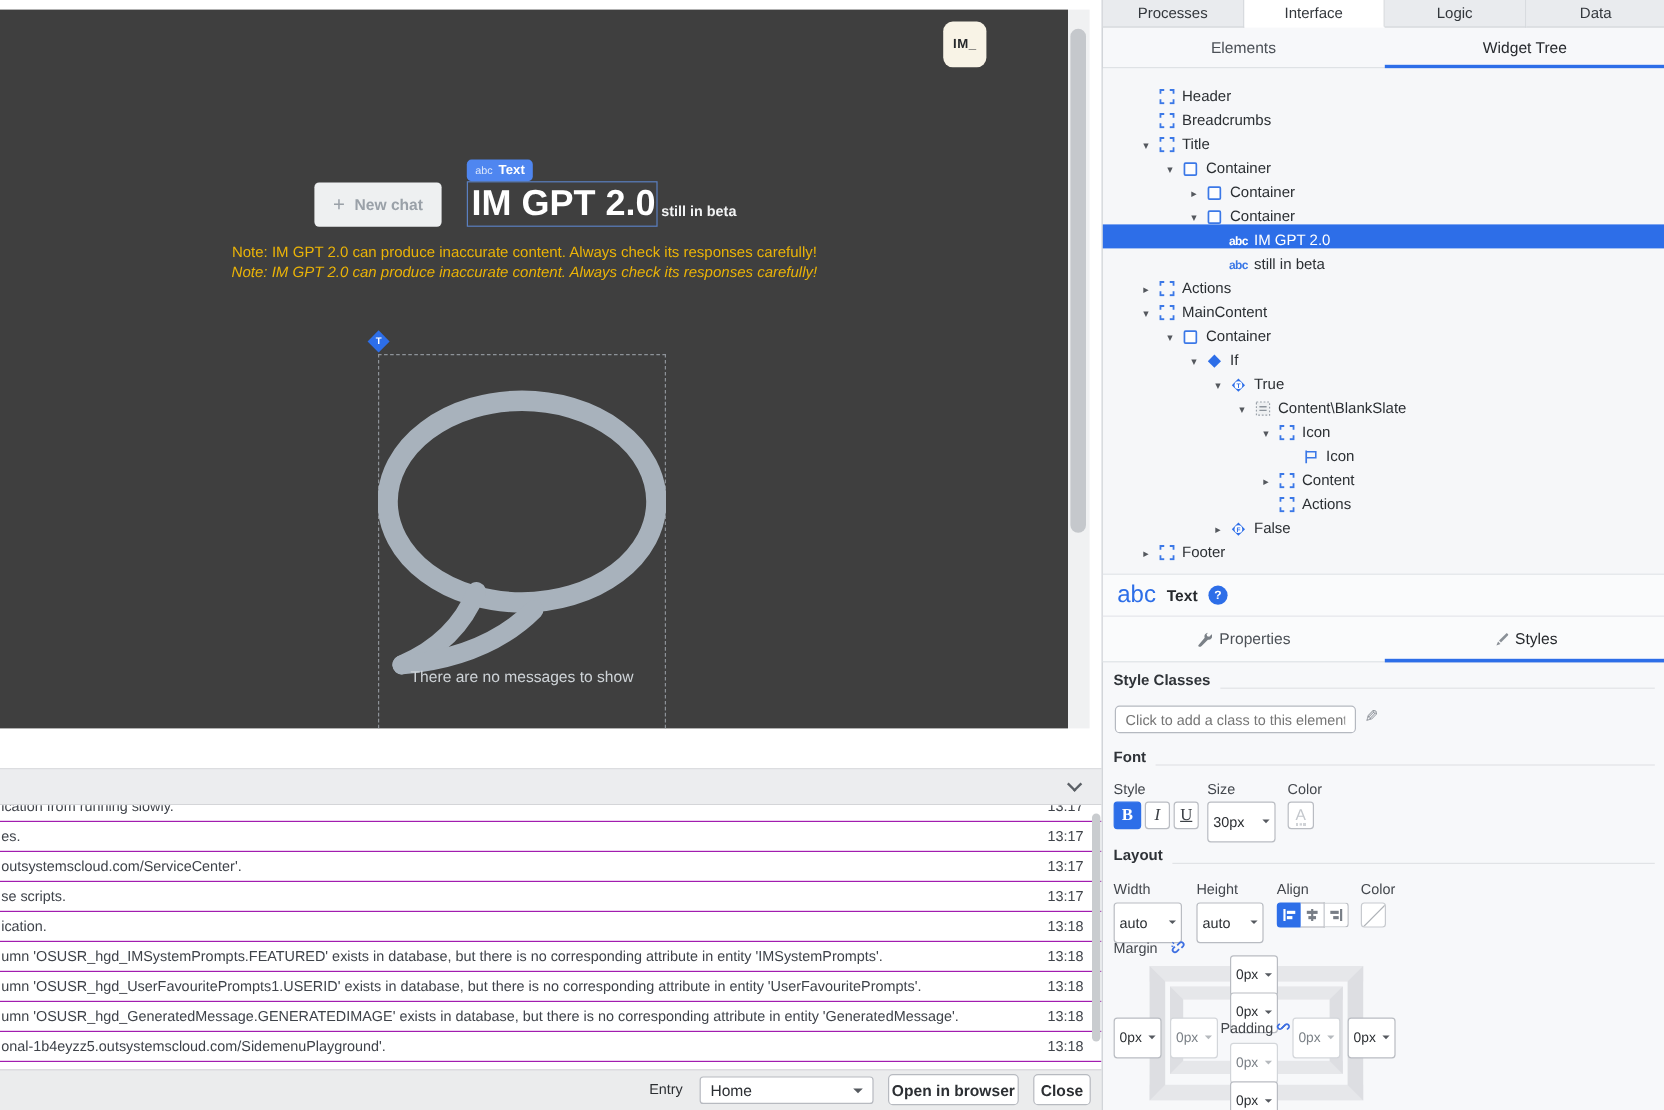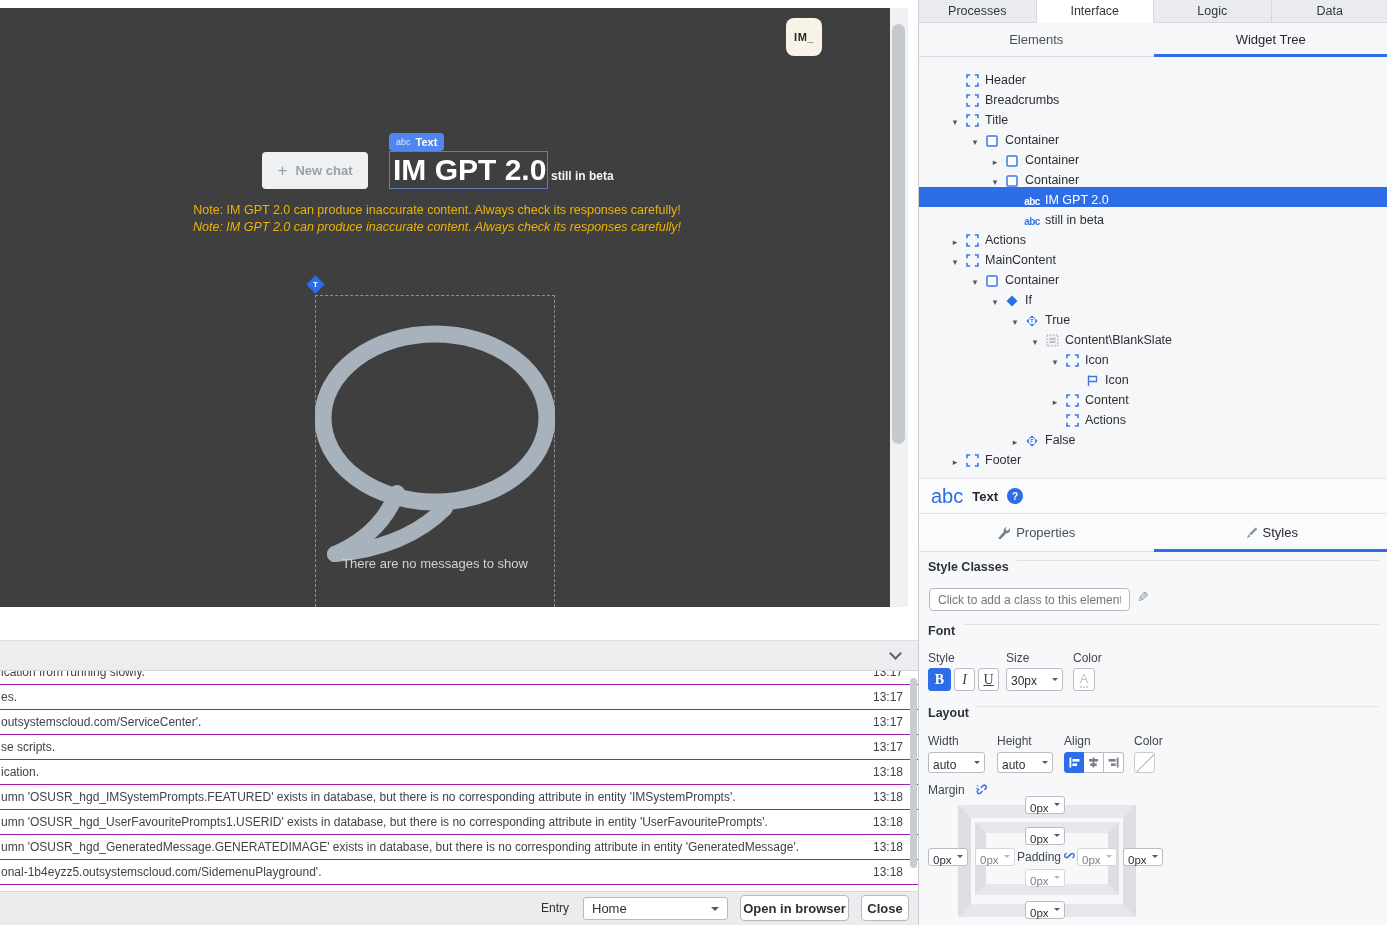--- a/index.html
+++ b/index.html
@@ -84,34 +84,34 @@
   .el-header .abc-big { color:#2d6ee8; font-size:20px; letter-spacing:0; }
   .el-header .etype { font-size:13px; font-weight:bold; color:#26292d; }
   .help-ic { width:16px; height:16px; border-radius:50%; background:#2d6ee8; color:#fff; font-size:10px; font-weight:bold;
              display:flex; align-items:center; justify-content:center; }
 
   .prop-tabs { left:0; top:514px; width:469px; height:38px; display:flex; border-bottom:1px solid #dee1e5; background:#fafbfc; }
   .prop-tab { flex:1; display:flex; align-items:center; justify-content:center; gap:6px; font-size:13px; color:#4c5157; position:relative; }
   .prop-tab.active { color:#26292d; }
   .prop-tab.active::after { content:""; position:absolute; left:0; right:0; bottom:-1px; height:3px; background:#2d6ee8; }
 
-  .sec-head { display:flex; align-items:flex-start; gap:8px; font-size:12.5px; font-weight:bold; color:#2f3338; }
+  .sec-head { display:flex; align-items:flex-end; gap:8px; font-size:12.5px; font-weight:bold; color:#2f3338; }
   .sec-head::after { content:""; flex:1; height:1px; background:#e1e3e6; }
   .flabel { font-size:12px; color:#43474d; }
 
   .class-input { left:10px; top:588px; width:201px; height:23px; border:1px solid #b5b9c0; border-radius:4px; background:#fff;
                  font-size:12px; color:#5f646b; padding:0 8px; font-family:"Liberation Sans", sans-serif; }
   .pencil { left:218px; top:589px; font-size:14px; color:#8a8f96; transform:scaleX(-1); }
 
   .sbtn { position:absolute; height:23px; background:#fff; border:1px solid #b9bcc2; border-radius:3px;
           display:flex; align-items:center; justify-content:center; color:#3c4046; }
   .sbtn.blue { background:#2d6ee8; border-color:#2d6ee8; color:#fff; }
   .serif { font-family:"Liberation Serif", serif; font-size:14px; }
   .mini-dd { position:absolute; background:#fff; border:1px solid #b9bcc2; border-radius:3px; font-size:11.5px; color:#2c2f33;
-             display:flex; padding:5px 4px; }
+             display:flex; align-items:center; padding:16px 4px; }
   .mini-dd::after { content:""; position:absolute; right:4px; top:50%; margin-top:-2px; border:3.5px solid transparent; border-top-color:#55595f; }
   .mini-dd.muted { border-color:#d3d6da; color:#7b8187; }
   .mini-dd.muted::after { border-top-color:#b5b9bd; }
 
   .align-group { left:145px; top:752px; display:flex; }
   .align-btn { width:20px; height:21px; background:#fff; border:1px solid #b9bcc2; border-left:none;
                display:flex; align-items:center; justify-content:center; }
   .align-btn:first-child { border-left:1px solid #b9bcc2; border-radius:3px 0 0 3px; }
   .align-btn:last-child { border-radius:0 3px 3px 0; }
   .align-btn.selected { background:#2d6ee8; border-color:#2d6ee8; }

